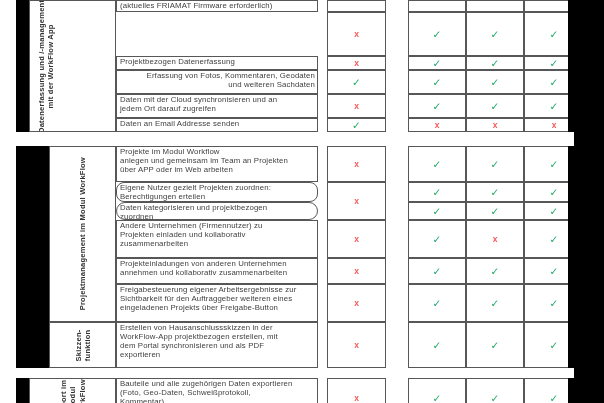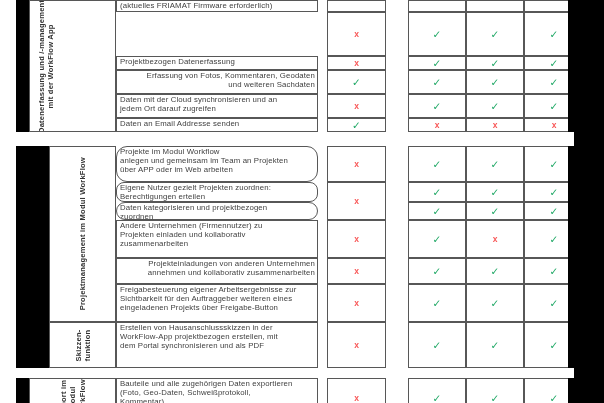--- a/index.html
+++ b/index.html
@@ -130,21 +130,21 @@
         <div class="rot">
           <div>Projektmanagement im Modul WorkFlow</div>
         </div>
       </div>
       <div class="cell labelcell" style="grid-area: 7 / 2 / span 1;">
         <div class="rot">
           <div>Skizzen-</div>
           <div>funktion</div>
         </div>
       </div>
-      <div class="cell featcell" style="grid-area: 1 / 3; border-radius: 11px;">
+      <div class="cell featcell" style="grid-area: 1 / 3;">
         <div class="tline">Projekte im Modul Workflow</div>
         <div class="tline">anlegen und gemeinsam im Team an Projekten</div>
         <div class="tline">über APP oder im Web arbeiten</div>
       </div>
       <div class="cell markcell" style="grid-area: 1 / 5;">
         <div class="cross">x</div>
       </div>
       <div class="cell markcell" style="grid-area: 1 / 7;">
         <div class="check">✓</div>
       </div>
@@ -193,21 +193,21 @@
       </div>
       <div class="cell markcell" style="grid-area: 4 / 7;">
         <div class="check">✓</div>
       </div>
       <div class="cell markcell" style="grid-area: 4 / 8;">
         <div class="cross">x</div>
       </div>
       <div class="cell markcell" style="grid-area: 4 / 9;">
         <div class="check">✓</div>
       </div>
-      <div class="cell featcell" style="grid-area: 5 / 3; text-align: right;">
+      <div class="cell featcell" style="grid-area: 5 / 3;">
         <div class="tline">Projekteinladungen von anderen Unternehmen</div>
         <div class="tline">annehmen und kollaborativ zusammenarbeiten</div>
       </div>
       <div class="cell markcell" style="grid-area: 5 / 5;">
         <div class="cross">x</div>
       </div>
       <div class="cell markcell" style="grid-area: 5 / 7;">
         <div class="check">✓</div>
       </div>
       <div class="cell markcell" style="grid-area: 5 / 8;">
@@ -230,20 +230,21 @@
       <div class="cell markcell" style="grid-area: 6 / 8;">
         <div class="check">✓</div>
       </div>
       <div class="cell markcell" style="grid-area: 6 / 9;">
         <div class="check">✓</div>
       </div>
       <div class="cell featcell" style="grid-area: 7 / 3;">
         <div class="tline">Erstellen von Hausanschlussskizzen in der</div>
         <div class="tline">WorkFlow-App projektbezogen erstellen, mit</div>
         <div class="tline">dem Portal synchronisieren und als PDF</div>
+        <div class="tline">exportieren</div>
       </div>
       <div class="cell markcell" style="grid-area: 7 / 5;">
         <div class="cross">x</div>
       </div>
       <div class="cell markcell" style="grid-area: 7 / 7;">
         <div class="check">✓</div>
       </div>
       <div class="cell markcell" style="grid-area: 7 / 8;">
         <div class="check">✓</div>
       </div>

